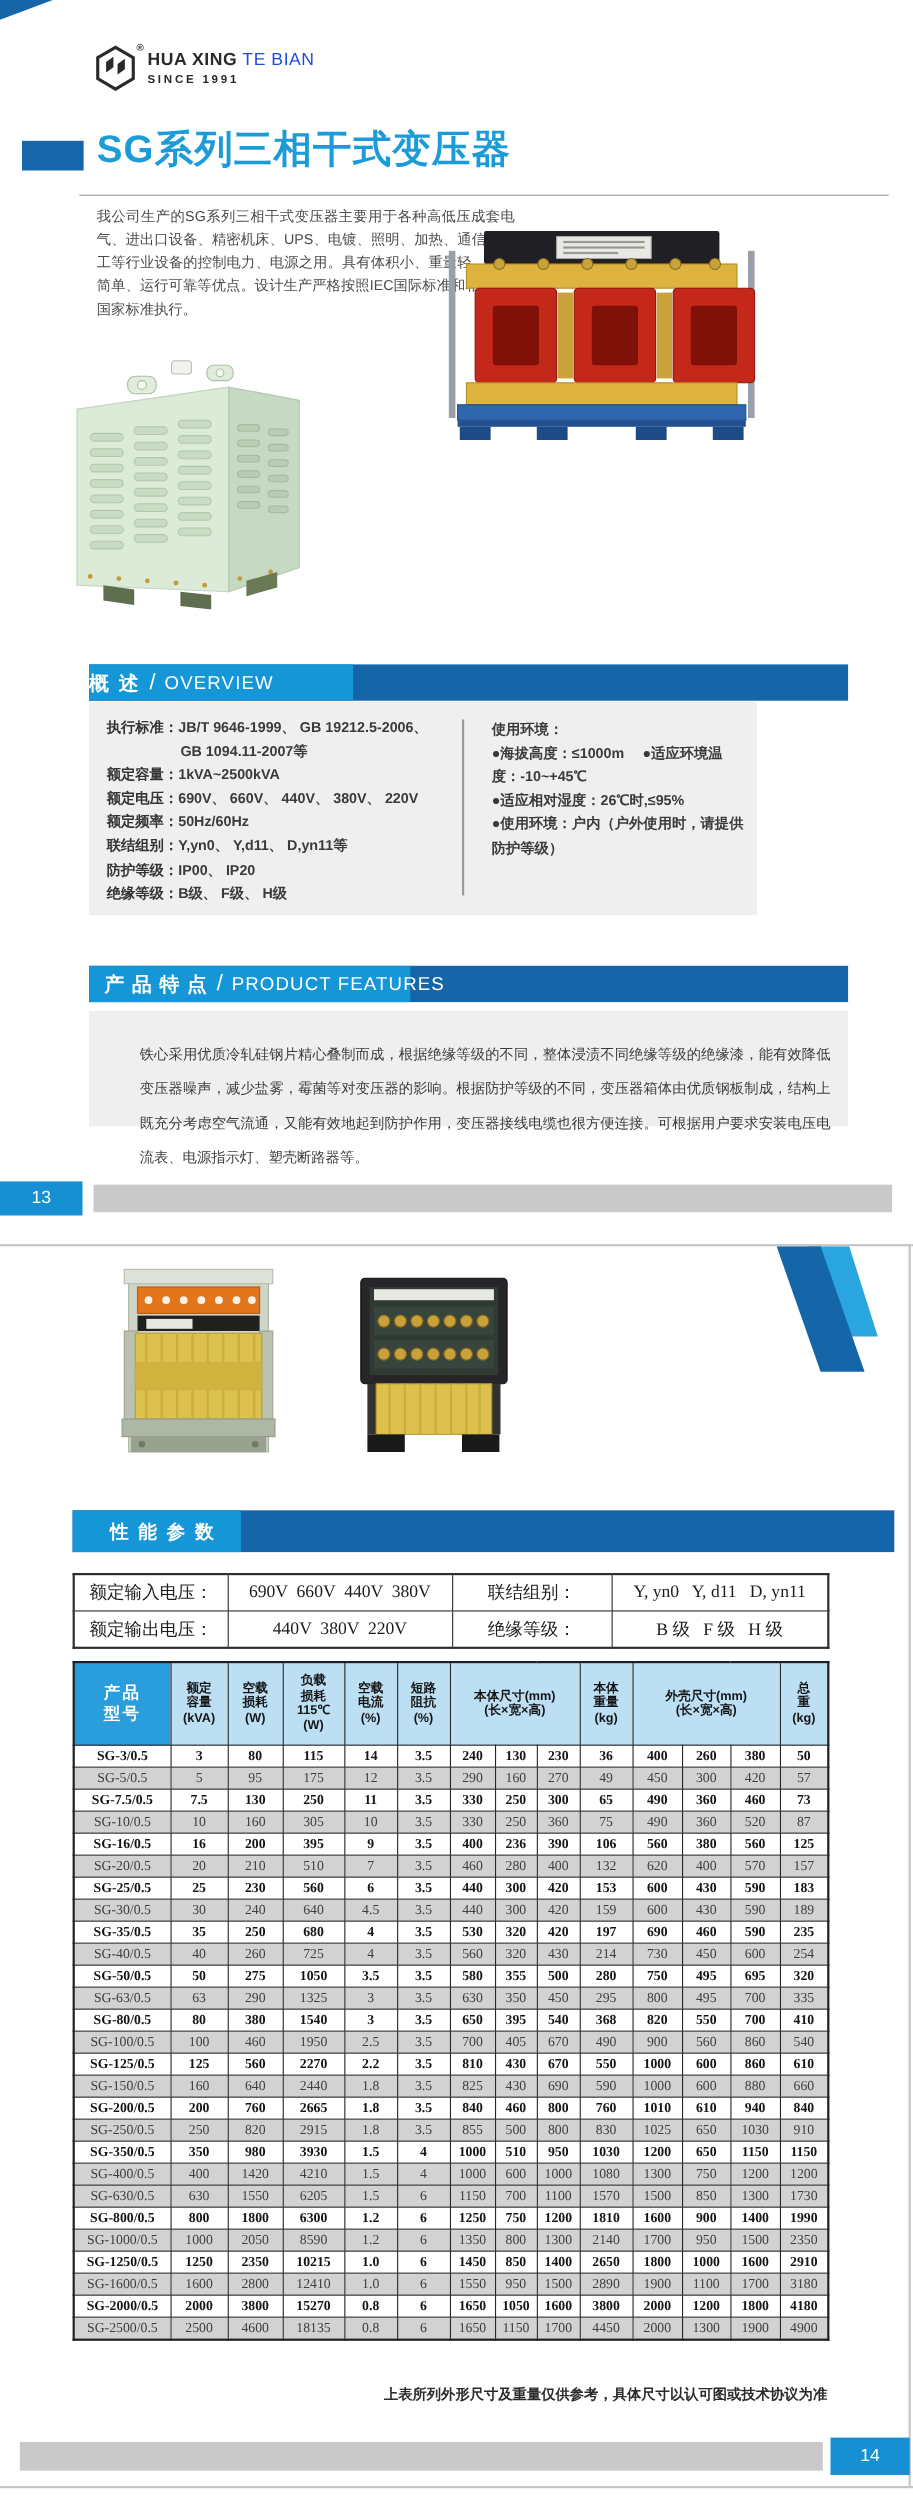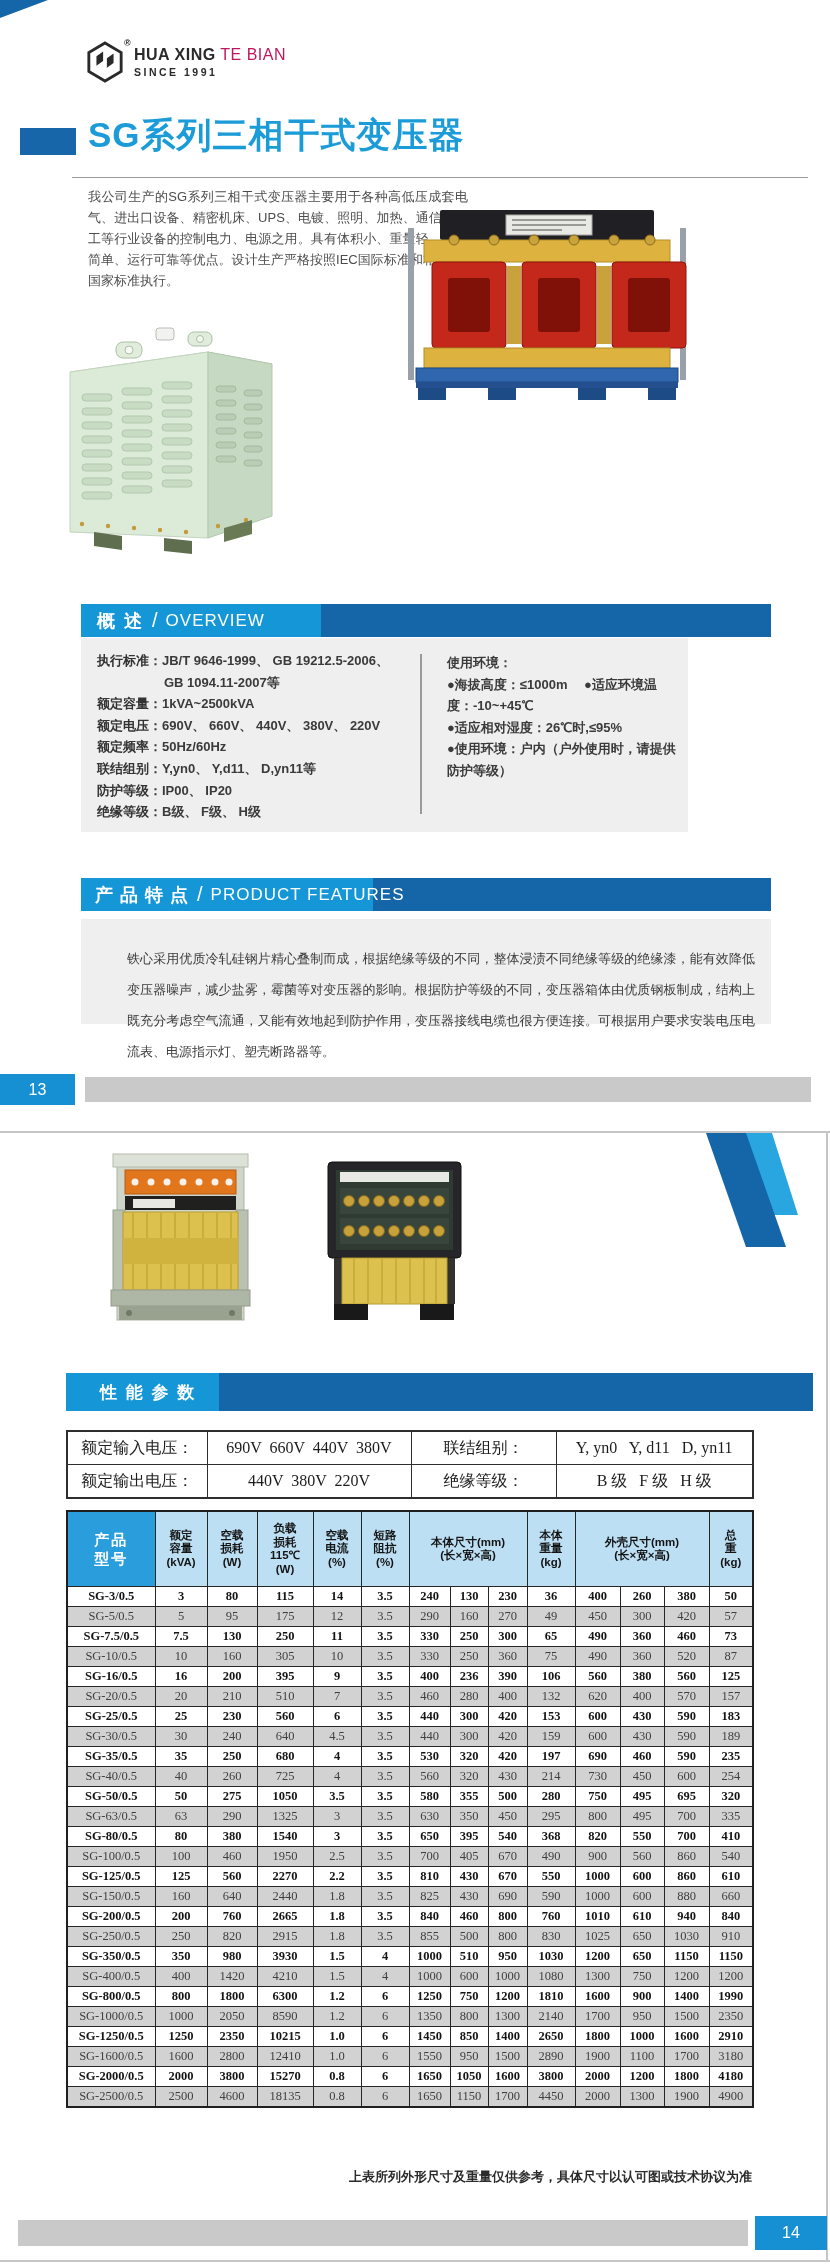--- a/index.html
+++ b/index.html
@@ -8,32 +8,32 @@
   .abs{position:absolute;}
 
   
   .corner-tri{left:0;top:0;width:0;height:0;border-top:18px solid #1565a9;border-right:48px solid transparent;}
 
   
   .logo-hex{left:86px;top:40px;}
   .tm{left:124px;top:38px;font-size:9px;color:#2a2a2a;font-weight:700;}
   .brand{left:134px;top:46px;font-size:16px;color:#2a2a2a;letter-spacing:.5px;white-space:nowrap;}
   .brand .b{font-weight:700;}
-  .brand .r{font-weight:400;color:#be185d;}
+  .brand .r{font-weight:400;color:#1d4ed8;}
   .since{left:134px;top:66px;font-size:10.5px;font-weight:700;letter-spacing:2.5px;color:#2a2a2a;}
 
   
   .title-strip{left:20px;top:128px;width:56px;height:27px;background:#1666a9;}
   .page-title{left:88px;top:112px;font-size:35px;font-weight:700;color:#1b9cd9;letter-spacing:1px;white-space:nowrap;}
   .title-rule{left:72px;top:177px;width:736px;height:1px;background:#9b9b9b;}
   .intro{left:88px;top:186px;width:380px;font-size:13px;line-height:21px;color:#4c4c4c;text-align:justify;}
 
   
   .banner{height:33px;background:#1565a9;}
-  .banner-light{position:absolute;left:0;top:0;height:100%;background:#1496d7;display:flex;align-items:center;padding-left:16px;box-sizing:border-box;}
+  .banner-light{position:absolute;left:0;top:0;height:100%;background:#1496d7;display:flex;align-items:center;padding-left:0;box-sizing:border-box;}
   .banner-zh{font-weight:700;font-size:18px;color:#fff;letter-spacing:2px;white-space:nowrap;}
   .banner-sep{color:#fff;font-size:20px;font-weight:400;margin:0 8px;white-space:pre;}
   .banner-en{color:#fff;font-size:17px;font-weight:400;letter-spacing:1px;white-space:nowrap;}
 
   
   .panel{background:#efefef;}
   .spec-list{position:absolute;left:16px;top:12px;font-size:13px;line-height:21.6px;color:#3a3a3a;font-weight:700;}
   .spec-label{color:#333;}
   .spec-cont{padding-left:67px;}
   .v-divider{position:absolute;left:339px;top:16px;width:2px;height:160px;background:#9a9a9a;}
@@ -693,20 +693,36 @@
           <td>4</td>
           <td>1000</td>
           <td>600</td>
           <td>1000</td>
           <td>1080</td>
           <td>1300</td>
           <td>750</td>
           <td>1200</td>
           <td>1200</td>
         </tr>
+        <tr class="row-gray">
+          <td>SG-630/0.5</td>
+          <td>630</td>
+          <td>1550</td>
+          <td>6205</td>
+          <td>1.5</td>
+          <td>6</td>
+          <td>1150</td>
+          <td>700</td>
+          <td>1100</td>
+          <td>1570</td>
+          <td>1500</td>
+          <td>850</td>
+          <td>1300</td>
+          <td>1730</td>
+        </tr>
         <tr class="row-white">
           <td>SG-800/0.5</td>
           <td>800</td>
           <td>1800</td>
           <td>6300</td>
           <td>1.2</td>
           <td>6</td>
           <td>1250</td>
           <td>750</td>
           <td>1200</td>

